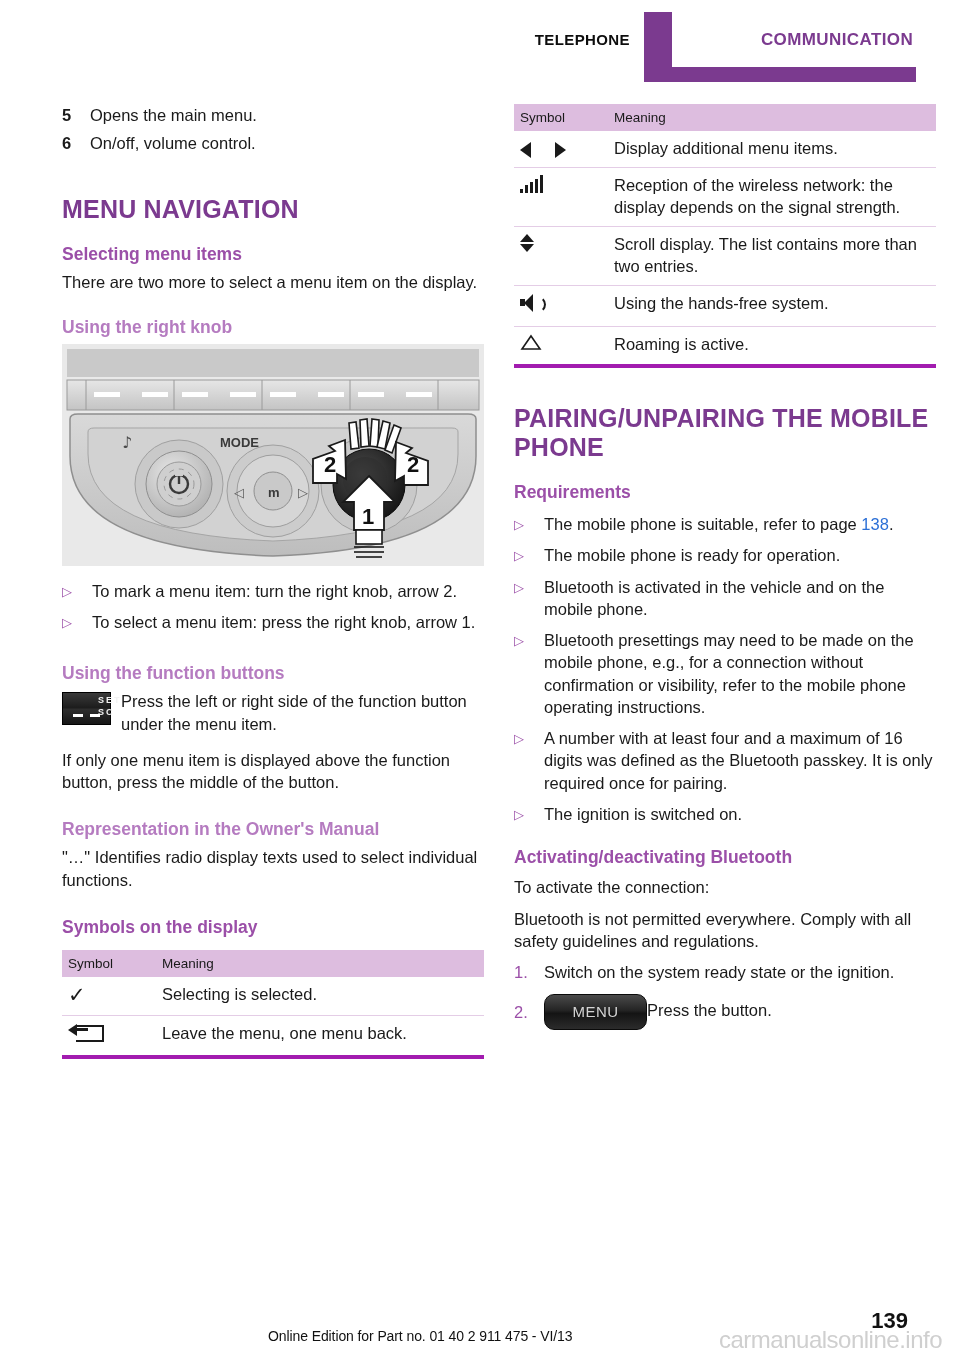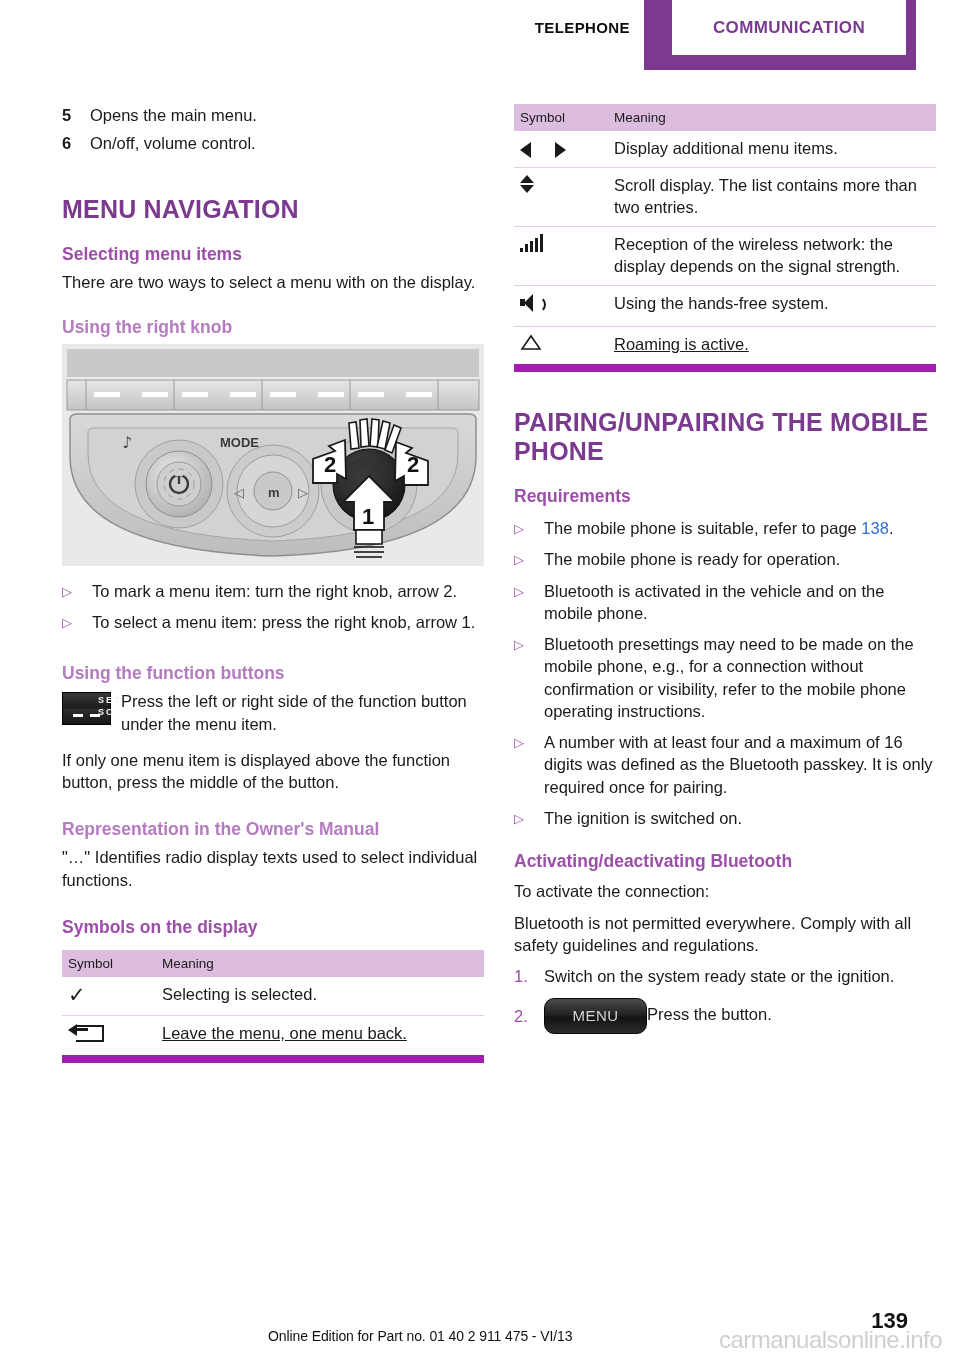--- a/index.html
+++ b/index.html
@@ -12,21 +12,21 @@
     height: 1362px;
     position: relative;
     font-family: "Liberation Sans", sans-serif;
     color: #1a1a1a;
     overflow: hidden;
   }
 
   
   .header {
     position: absolute;
-    top: 0; left: 0;
+    top: 12px; left: 0;
     width: 800px;
     height: 72px;
   }
   .header-tab-block {
     position: absolute;
     left: 644px;
     top: 0;
     width: 272px;
     height: 70px;
     background: #7B3A8F;
@@ -34,20 +34,21 @@
   .header-tab-inner {
     position: absolute;
     left: 672px;
     top: 0;
     width: 234px;
     height: 55px;
     background: #ffffff;
     display: flex;
     align-items: center;
     justify-content: center;
+    padding-left: 48px;
   }
   .header-tab-inner span {
     color: #7B3A8F;
     font-size: 17px;
     font-weight: bold;
     letter-spacing: 0.4px;
   }
   .header-prev {
     position: absolute;
     left: 380px;
@@ -173,22 +174,21 @@
     padding: 7px 0 8px 0;
     vertical-align: top;
     border-bottom: 1px solid #E4CDE6;
   }
   table.symtab tbody td.c1 {
     width: 86px;
     padding-left: 6px;
   }
   table.symtab tbody td.c2 { padding-left: 8px; }
   table.symtab tbody tr:last-child td {
-    border-bottom: 8px solid #a21caf;
-    text-decoration: underline;
+    border-bottom: 4px solid #a21caf;
   }
   .tri-left, .tri-right {
     width: 0; height: 0;
     display: inline-block;
     vertical-align: middle;
   }
   .tri-left {
     border-top: 8px solid transparent;
     border-bottom: 8px solid transparent;
     border-right: 11px solid #1a1a1a;
@@ -427,21 +427,21 @@
     <div>Opens the main menu.</div>
   </div>
   <div class="legend-row" style="margin-bottom:40px">
     <div class="legend-num">6</div>
     <div>On/off, volume control.</div>
   </div>
 
   <h1 class="section">MENU NAVIGATION</h1>
 
   <h2 class="sub">Selecting menu items</h2>
-  <p class="body">There are two ways to select a menu with on the display.</p>
+  <p class="body">There are two more to select a menu item on the display.</p>
 
   <h2 class="sub light" style="margin-top:24px">Using the right knob</h2>
 
   <div class="figure">
     <svg width="422" height="222" viewBox="0 0 422 222">
       <defs>
         <linearGradient id="gBody" x1="0" y1="0" x2="0" y2="1">
           <stop offset="0" stop-color="#d9d9d9"></stop>
             <stop offset="1" stop-color="#bdbdbd"></stop>
         </linearGradient>
@@ -608,38 +608,38 @@
     </thead>
     <tbody>
       <tr>
         <td class="c1">
           <span class="tri-left"></span><span class="tri-right"></span>
         </td>
         <td class="c2">Display additional menu items.</td>
       </tr>
       <tr>
         <td class="c1">
-          <span class="updown"><i class="u"></i><i class="d"></i></span>
-        </td>
-        <td class="c2">Scroll display. The list contains more than two entries.</td>
-      </tr>
-      <tr>
-        <td class="c1">
           <span class="bars">
             <i style="height:4px"></i>
               <i style="height:8px"></i>
               <i style="height:11px"></i>
               <i style="height:14px"></i>
               <i style="height:18px"></i>
           </span>
         </td>
         <td class="c2">Reception of the wireless network: the display depends on the signal strength.</td>
       </tr>
       <tr>
         <td class="c1">
+          <span class="updown"><i class="u"></i><i class="d"></i></span>
+        </td>
+        <td class="c2">Scroll display. The list contains more than two entries.</td>
+      </tr>
+      <tr>
+        <td class="c1">
           <span class="speaker">
             <span class="bx"></span><span class="cone"></span><span class="wv"></span>
           </span>
         </td>
         <td class="c2">Using the hands-free system.</td>
       </tr>
       <tr>
         <td class="c1">
           <svg width="22" height="17" viewBox="0 0 22 17">
             <polygon points="11,2 20,15 2,15" fill="none" stroke="#1a1a1a" stroke-width="1.6"></polygon>

